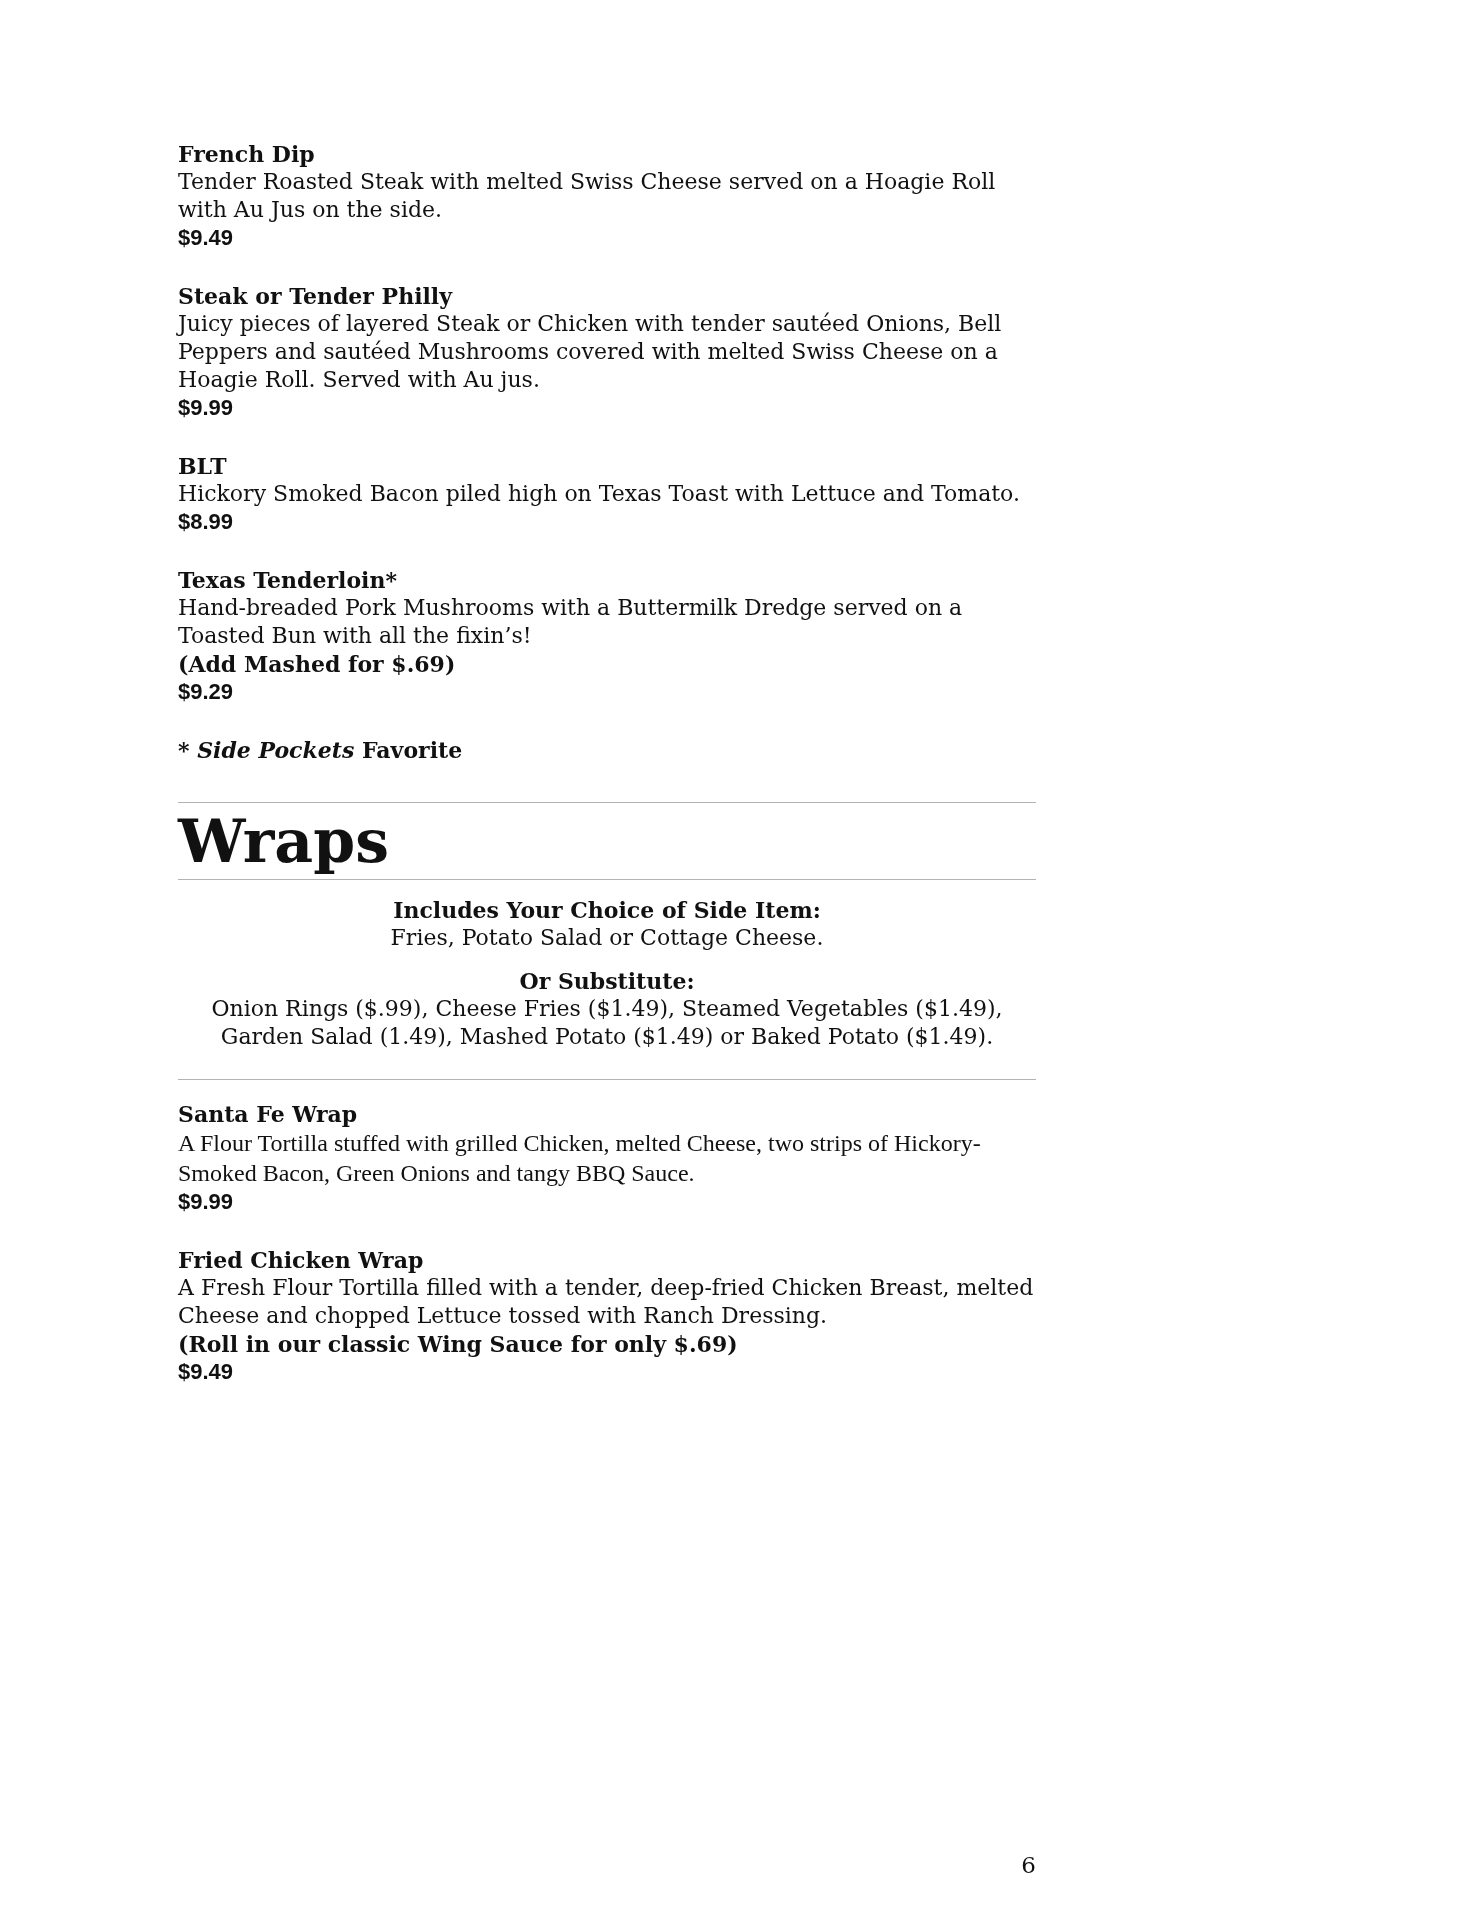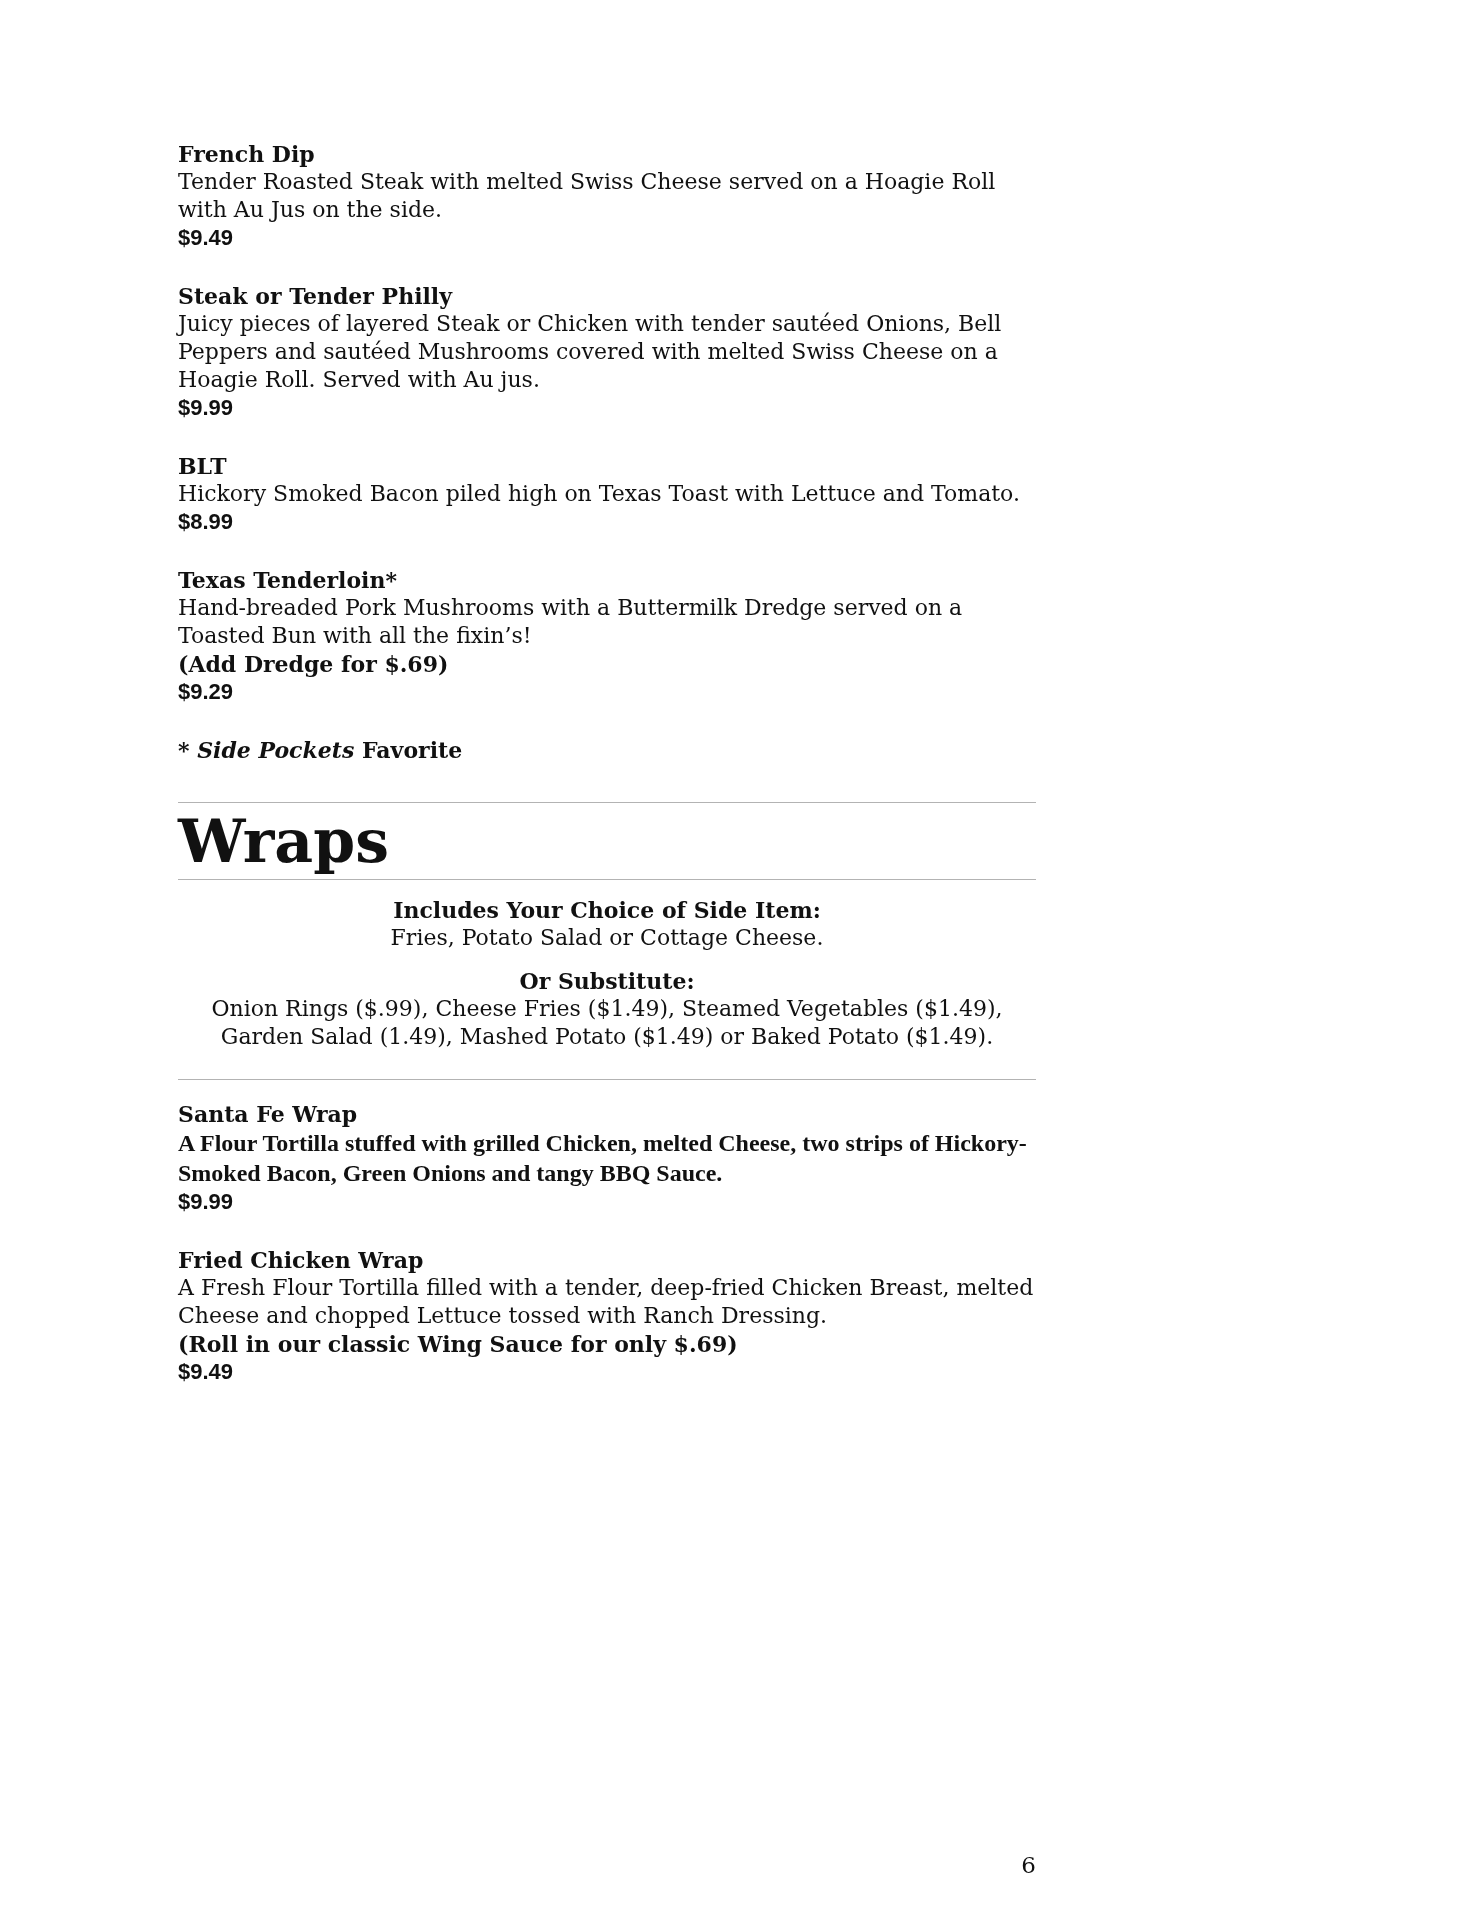--- a/index.html
+++ b/index.html
@@ -55,21 +55,20 @@
     margin-top: 16px;
   }
   .centered-block .bold { font-weight: bold; }
   .substitute-block { margin-top: 15px; }
   .rule-3 { margin-top: 28px; }
   .wrap-items { margin-top: 20px; }
   .desc-serif-alt {
     font-family: "Liberation Serif", serif;
     font-size: 24px;
     line-height: 30px;
-    font-weight: bold;
   }
   .page-number {
     position: absolute;
     left: 178px;
     top: 1852px;
     width: 858px;
     text-align: right;
     font-size: 23px;
     font-family: "DejaVu Serif", serif;
   }
@@ -94,21 +93,21 @@
 
     <section class="menu-item">
       <div class="item-name">BLT</div>
       <div class="item-desc">Hickory Smoked Bacon piled high on Texas Toast with Lettuce and Tomato.</div>
       <div class="item-price">$8.99</div>
     </section>
 
     <section class="menu-item">
       <div class="item-name">Texas Tenderloin*</div>
       <div class="item-desc">Hand-breaded Pork Mushrooms with a Buttermilk Dredge served on a Toasted Bun with all the fixin’s!</div>
-      <div class="item-note">(Add Dredge for $.69)</div>
+      <div class="item-note">(Add Mashed for $.69)</div>
       <div class="item-price">$9.29</div>
     </section>
 
     <div class="footnote"><span>* </span><span class="brand">Side Pockets</span><span> Favorite</span></div>
 
     <hr class="rule rule-1">
     <h1 class="section-title">Wraps</h1>
     <hr class="rule rule-2">
 
     <div class="centered-block">

